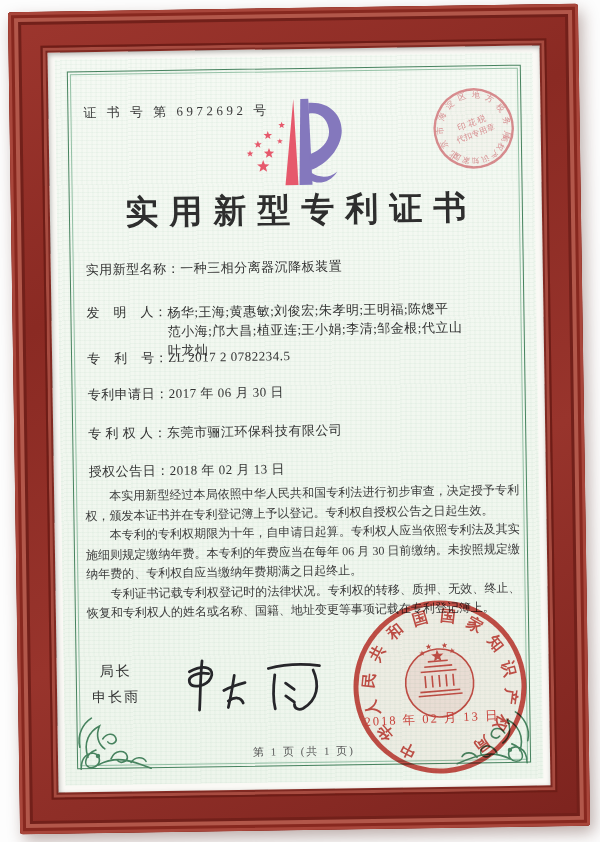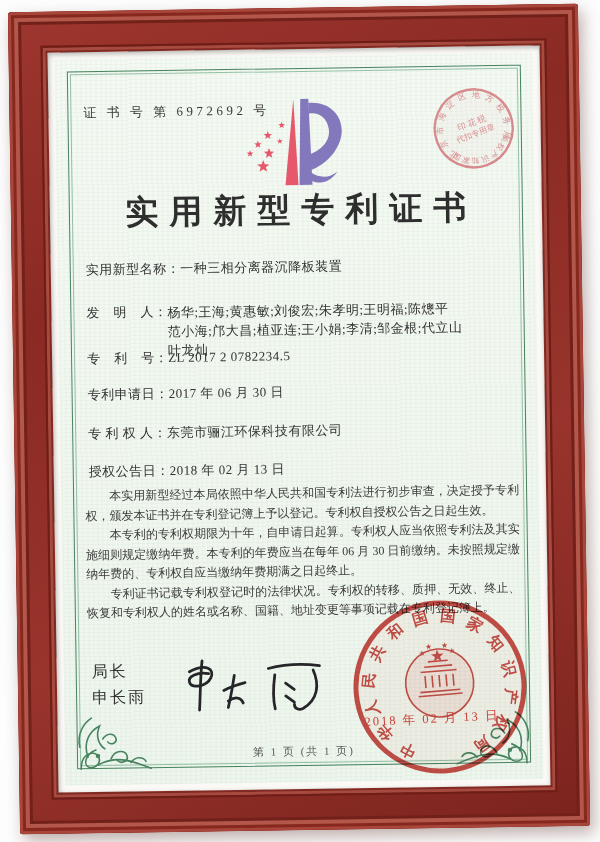--- a/index.html
+++ b/index.html
@@ -44,21 +44,21 @@
   .l-inventors .vals { line-height:19px; }
   .l-patno { top:291px; }
   .l-apply { top:327px; }
   .l-holder { top:366px; }
   .l-grant { top:404px; }
 
   .paras { position:absolute; left:24px; right:20px; top:428px; font-size:12px;
            line-height:19.5px; color:#3c3c3c; text-align:justify; }
   .paras p { text-indent:2em; }
 
-  .director { position:absolute; left:28px; top:600px; font-size:16px; color:#333; letter-spacing:2px; line-height:26px; }
+  .director { position:absolute; left:28px; top:600px; font-size:14px; color:#333; letter-spacing:2px; line-height:26px;text-align:center; }
   .signature { position:absolute; left:115px; top:596px; width:160px; height:64px; }
 
   .main-seal { position:absolute; left:288px; top:545px; width:176px; height:176px;
                opacity:.92; mix-blend-mode:multiply; transform:rotate(-4deg); }
   .seal-date { position:absolute; left:300px; top:656px; width:170px; font-size:12.5px;
                letter-spacing:2px; color:#c8413a; transform:rotate(-2deg); }
   .tax-seal { position:absolute; left:376px; top:33px; width:84px; height:84px;
               opacity:.85; mix-blend-mode:multiply; }
   .page-footer { position:absolute; left:0; right:0; top:688px; text-align:center;
                  font-size:11px; letter-spacing:2px; color:#5a5a5a; }

